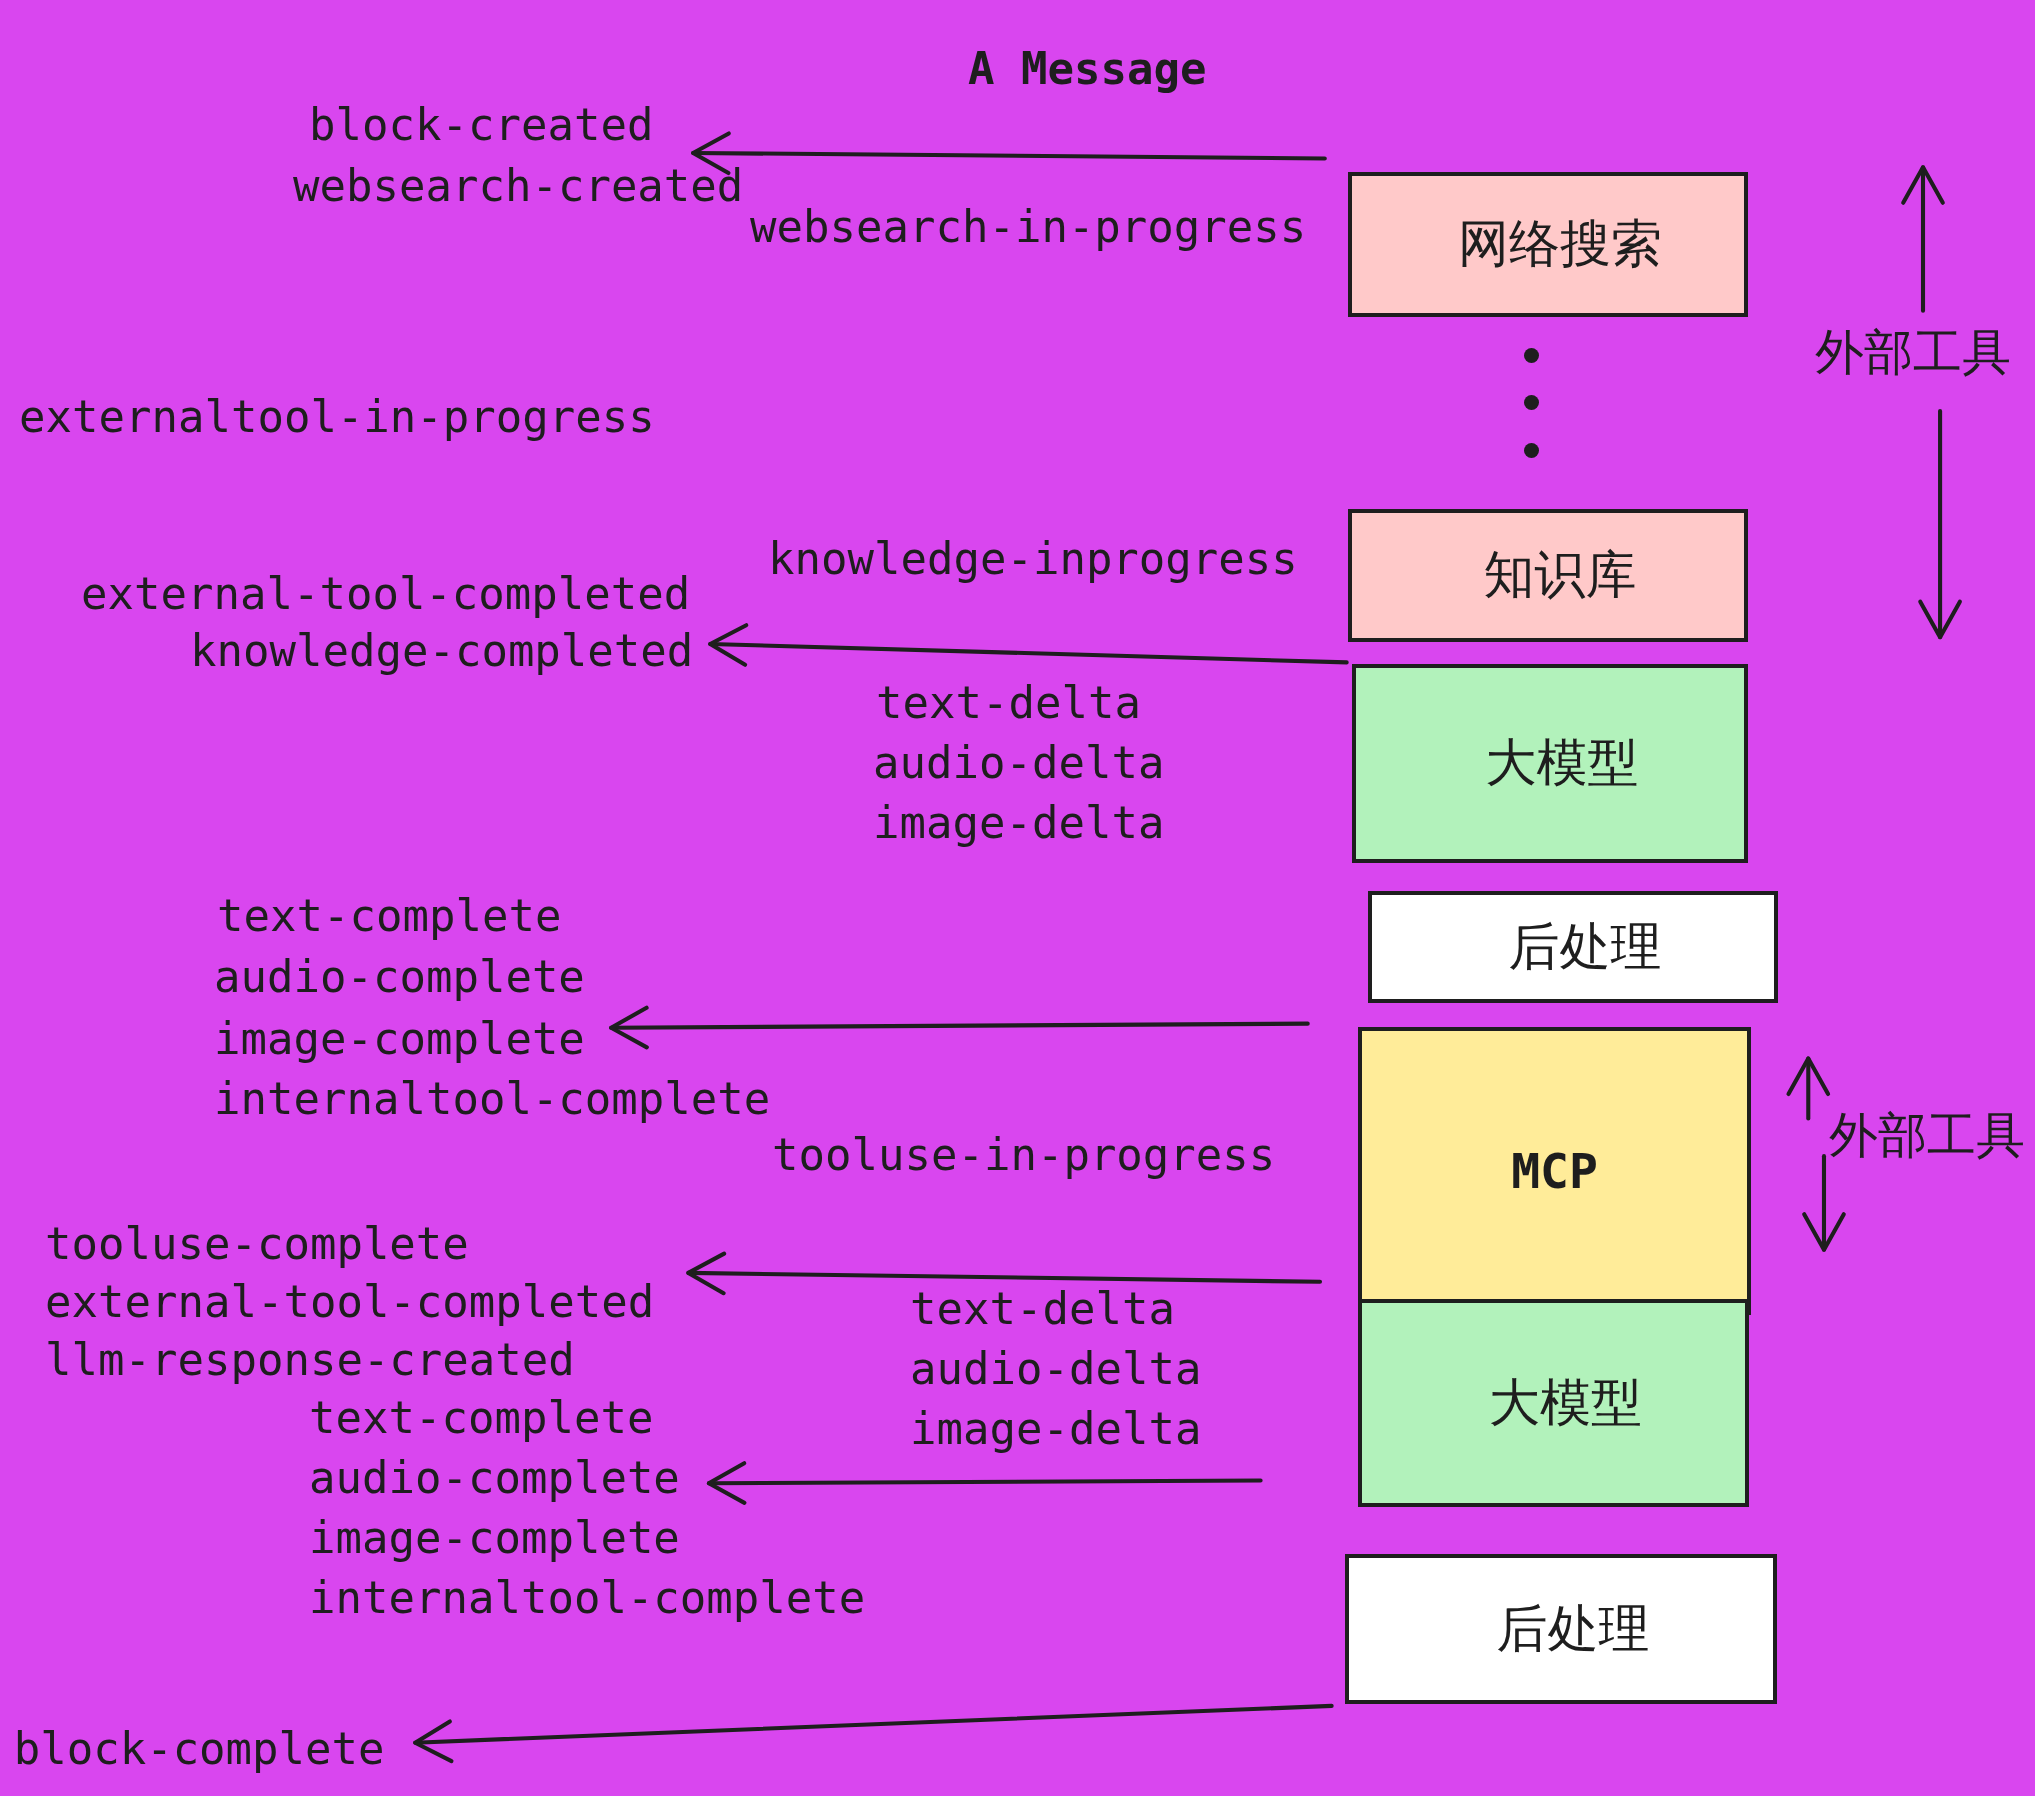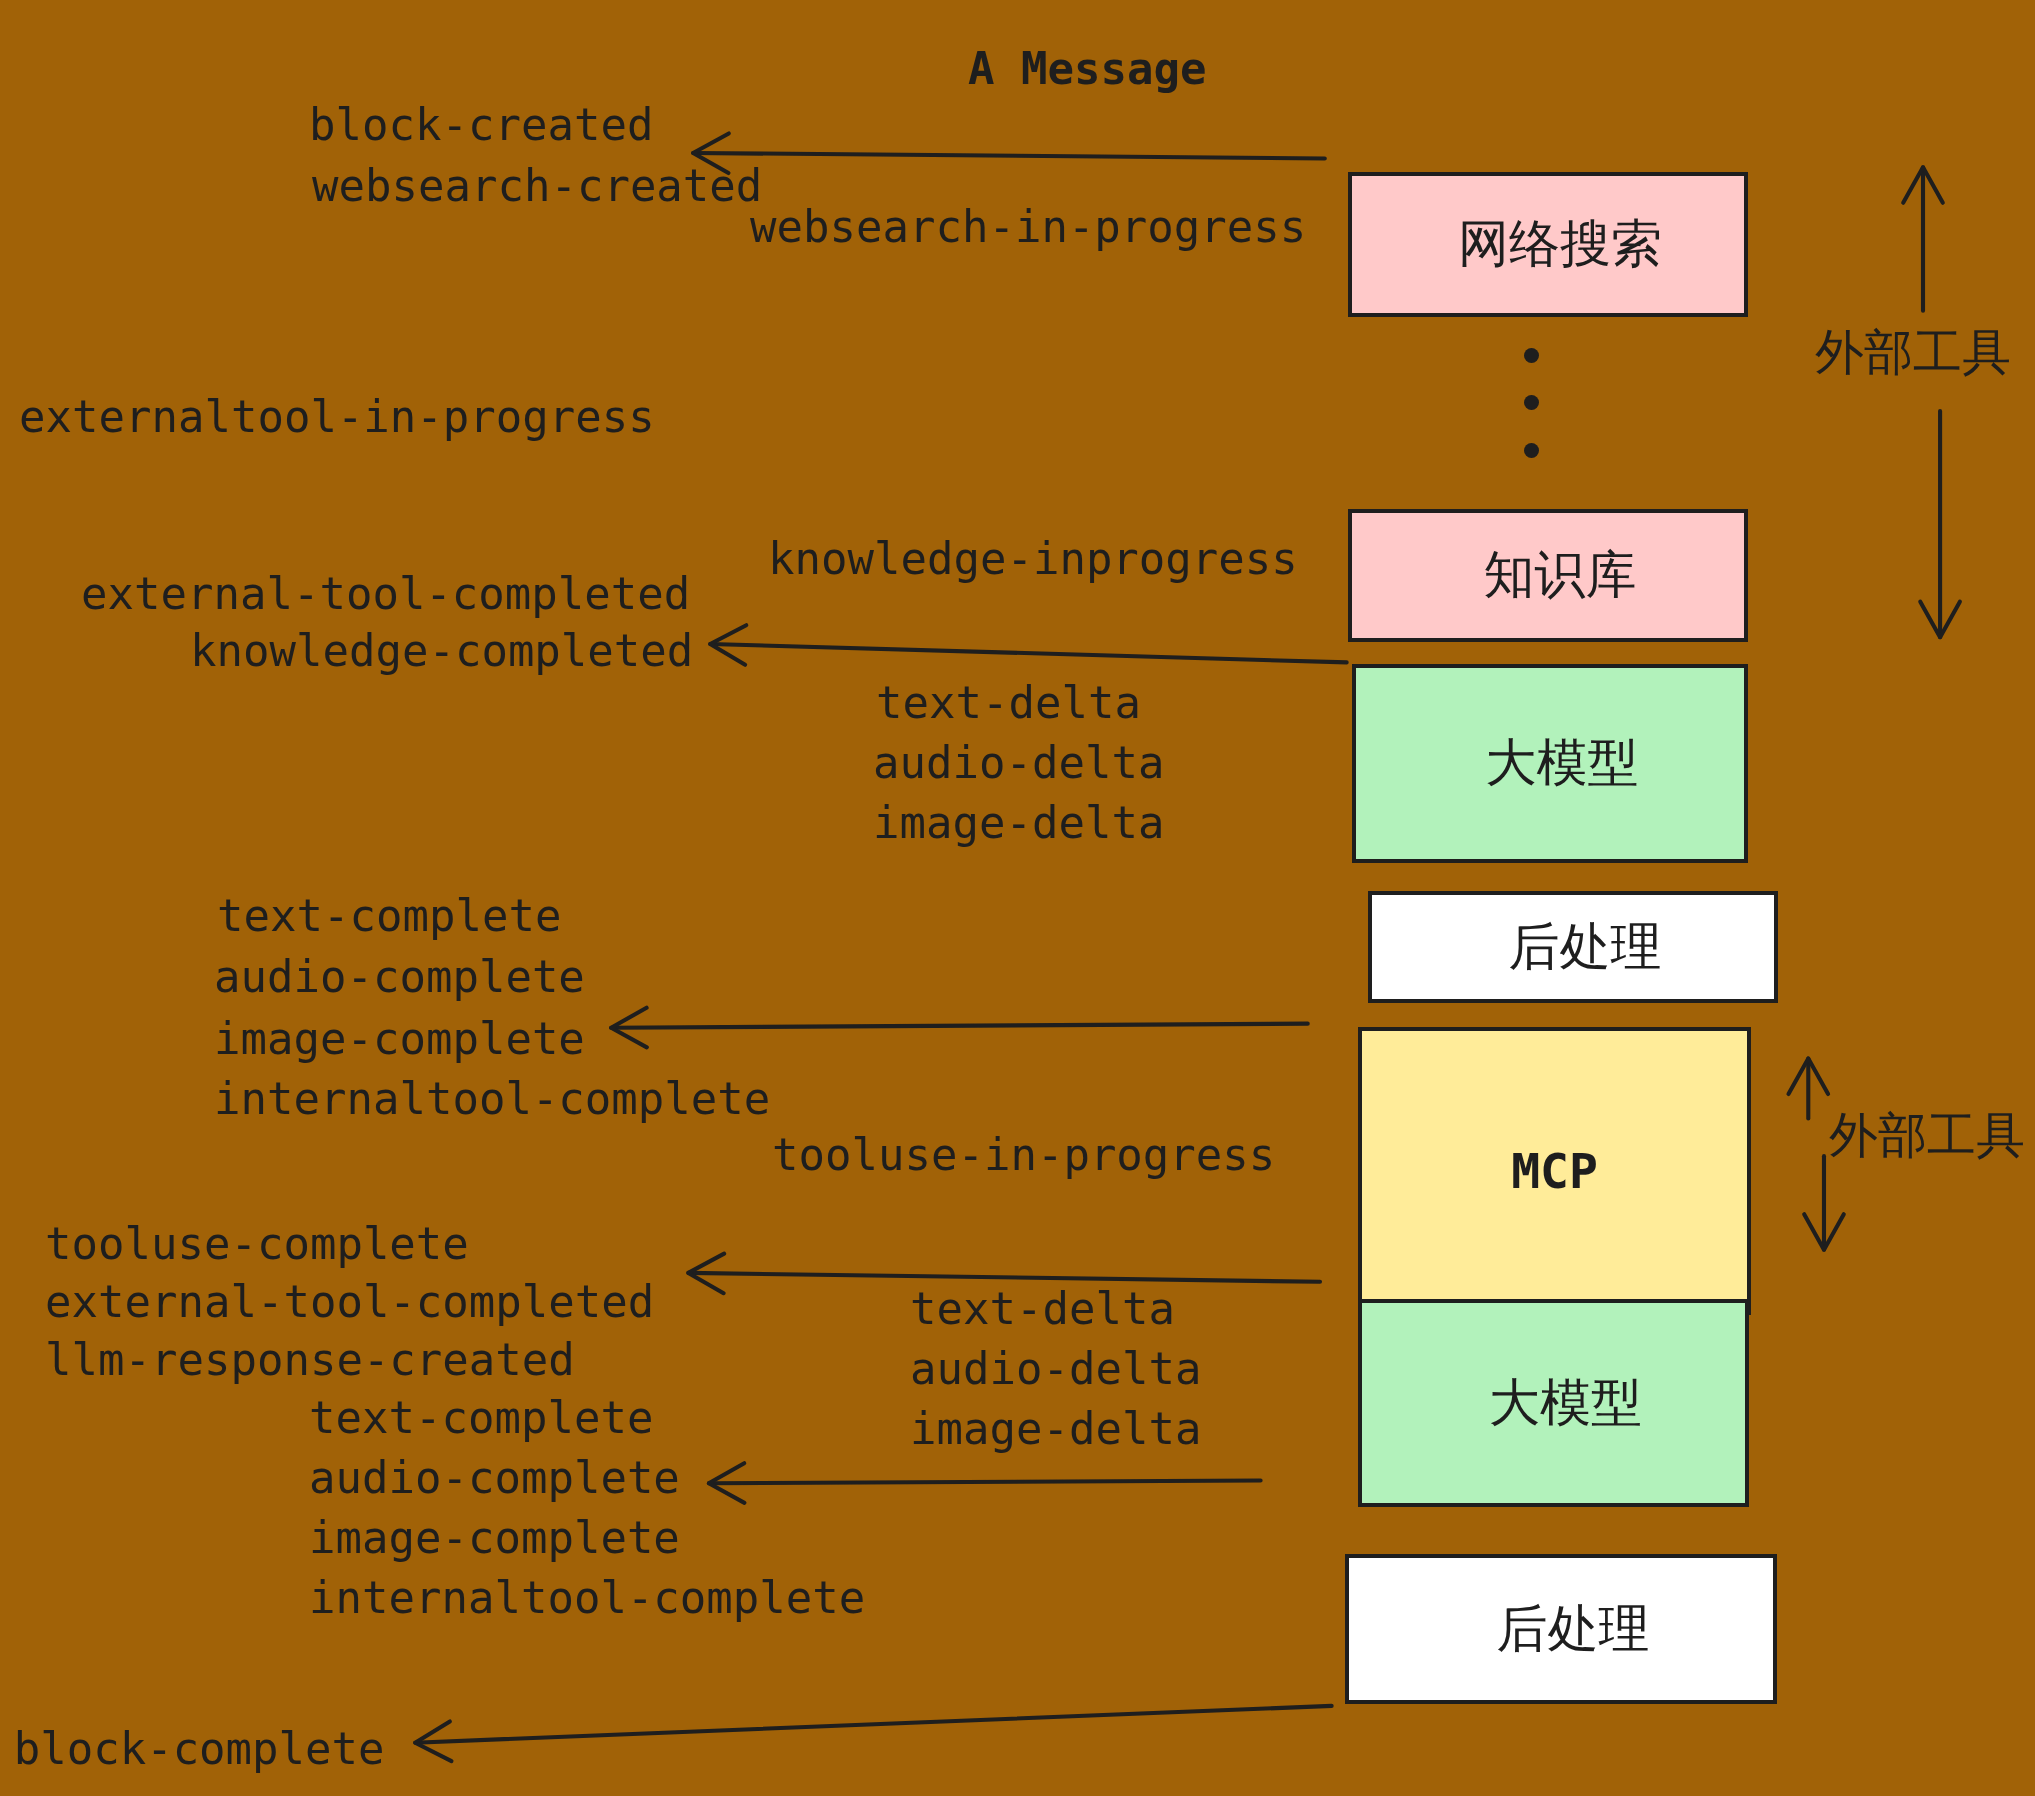--- a/index.html
+++ b/index.html
@@ -1,19 +1,19 @@
 <!DOCTYPE html>
 <html style="font-size:11px"><head>
 <meta charset="utf-8">
 <style>
   html,body{margin:0;padding:0;background:#ffffff;}
   #canvas{
     position:relative;
     width:2035px;height:1796px;
-    background:#a16207;
+    background:#d946ef;
     font-family:"DejaVu Sans Mono", monospace;
     color:#1e1e1e;
     overflow:hidden;
   }
   .ev{
     position:absolute;
     font-size:44px;
     line-height:55px;
     white-space:nowrap;
     color:#1e1e1e;
@@ -61,21 +61,21 @@
   svg.arrows{position:absolute;left:0;top:0;}
 </style>
 </head>
 <body>
 
 <div id="canvas">
 
   <div class="title" style="left:968px;top:38px;">A Message</div>
 
   <div class="ev" style="left:309px;top:97px;">block-created</div>
-  <div class="ev" style="left:312px;top:158px;text-align:center;">websearch-created</div>
+  <div class="ev" style="left:293px;top:158px;text-align:center;">websearch-created</div>
   <div class="ev" style="left:750px;top:199px;">websearch-in-progress</div>
   <div class="ev" style="left:19px;top:389px;">externaltool-in-progress</div>
   <div class="ev" style="left:768px;top:531px;">knowledge-inprogress</div>
   <div class="ev" style="left:81px;top:566px;">external-tool-completed</div>
   <div class="ev" style="left:190px;top:623px;">knowledge-completed</div>
   <div class="ev" style="left:876px;top:675px;">text-delta</div>
   <div class="ev" style="left:873px;top:735px;">audio-delta</div>
   <div class="ev" style="left:873px;top:795px;">image-delta</div>
   <div class="ev" style="left:217px;top:888px;">text-complete</div>
   <div class="ev" style="left:214px;top:949px;">audio-complete</div>

